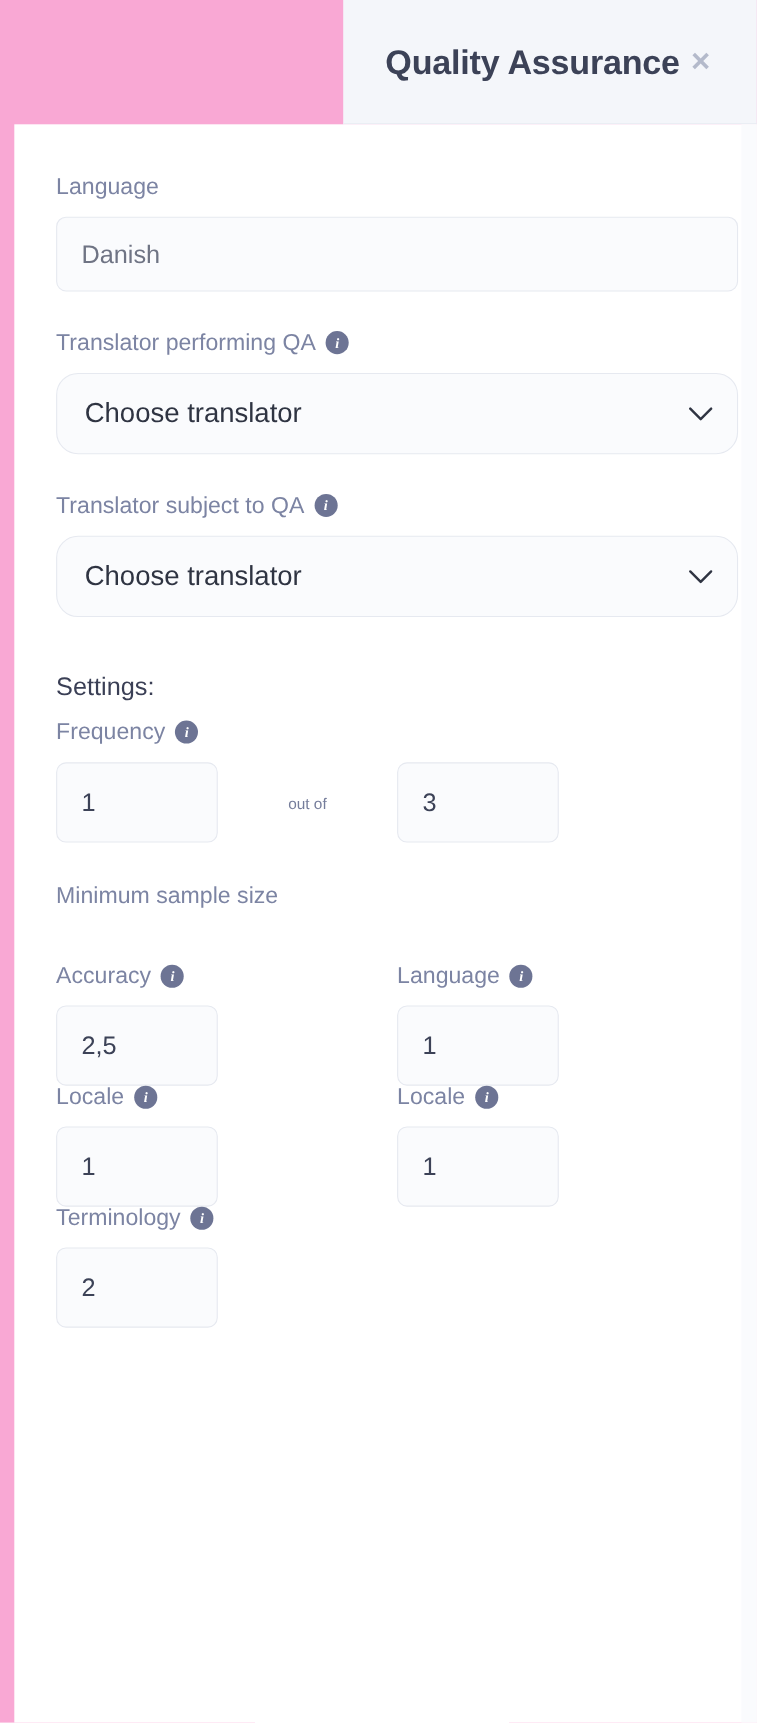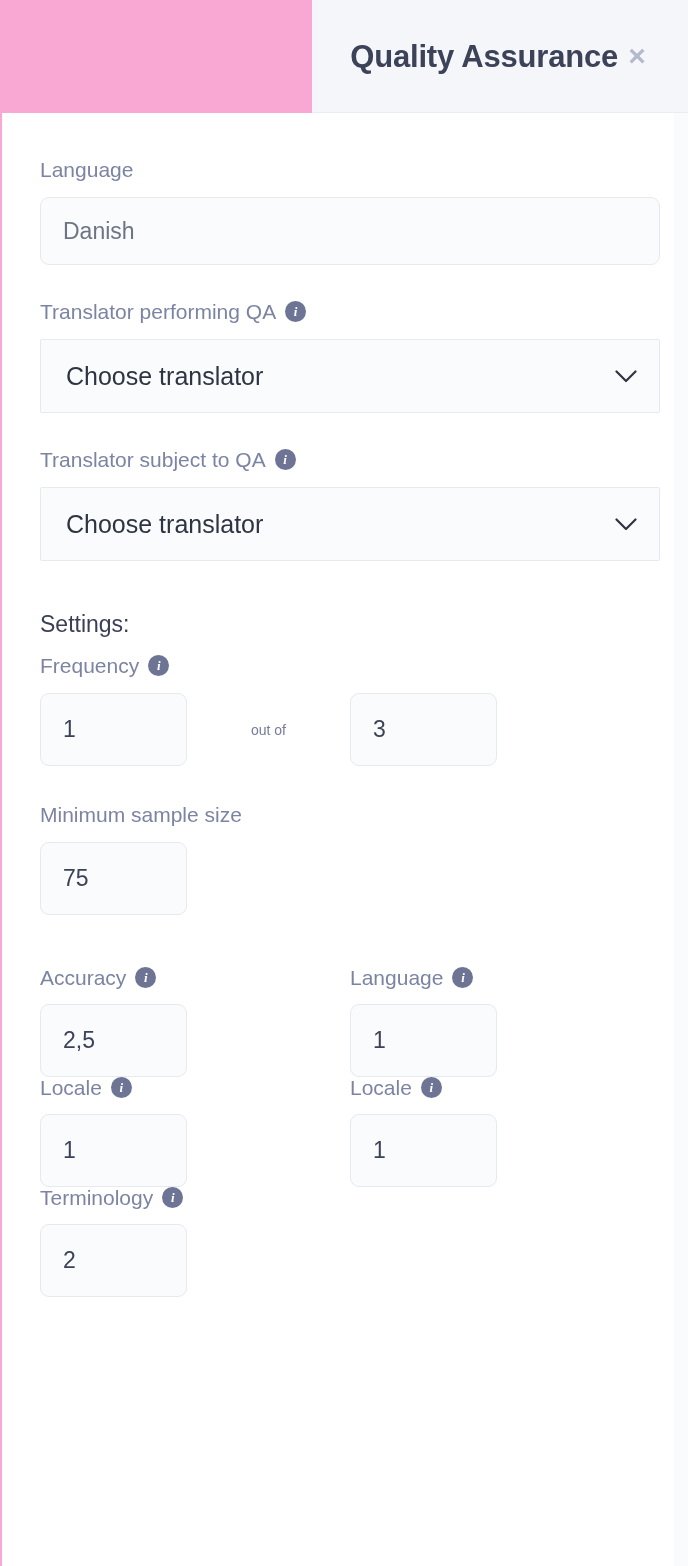--- a/index.html
+++ b/index.html
@@ -58,21 +58,21 @@
     font-size: 30px;
     font-weight: bold;
     color: #b4bacb;
     line-height: 1;
     font-family: "Liberation Sans", sans-serif;
   }
 
   
   .modal-body {
     flex: 1;
-    padding: 46px 28px 20px 38px;
+    padding: 46px 17px 20px 38px;
     box-sizing: border-box;
     position: relative;
     background: #ffffff;
   }
 
   .scroll-rail {
     position: absolute;
     top: 0;
     right: 0;
     width: 14px;
@@ -137,21 +137,21 @@
   .input-small {
     width: 147px;
     height: 73px;
   }
 
   .select-box {
     width: 620px;
     height: 74px;
     background: #fafbfd;
     border: 1px solid #e6e9f0;
-    border-radius: 2px;
+    border-radius: 20px;
     box-sizing: border-box;
     display: flex;
     align-items: center;
     justify-content: space-between;
     padding: 0 22px 0 25px;
     color: #2f3442;
     font-size: 25px;
     cursor: pointer;
   }
   .chevron-icon {
@@ -257,23 +257,20 @@
           <div class="input-box input-small">
             <span>3</span>
           </div>
         </div>
       </div>
 
       <div class="sample-block">
         <div class="field-label">
           <span>Minimum sample size</span>
         </div>
-        <div class="input-box input-small">
-          <span>75</span>
-        </div>
       </div>
     </div>
 
     <div class="params-block">
 
       <div class="param-grid">
 
         <div class="param-cell">
           <div class="field-label">
             <span>Accuracy</span>

